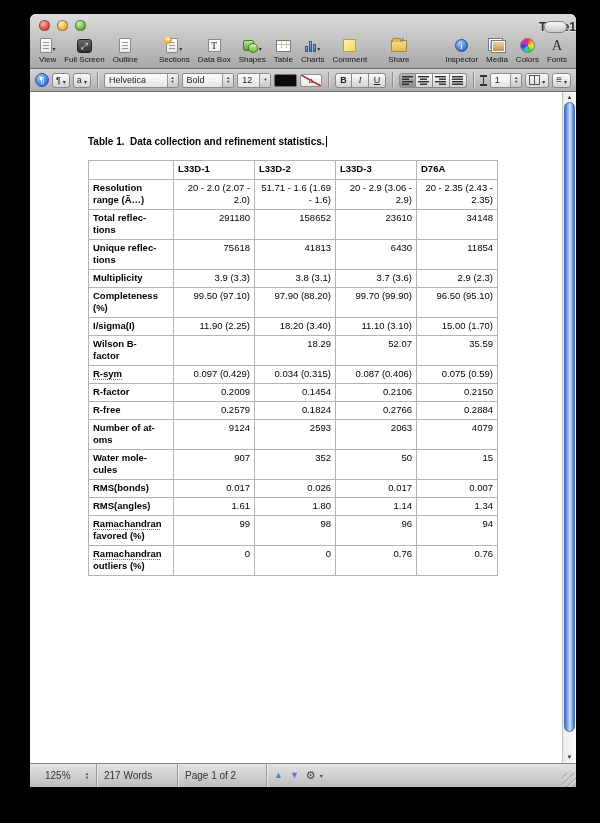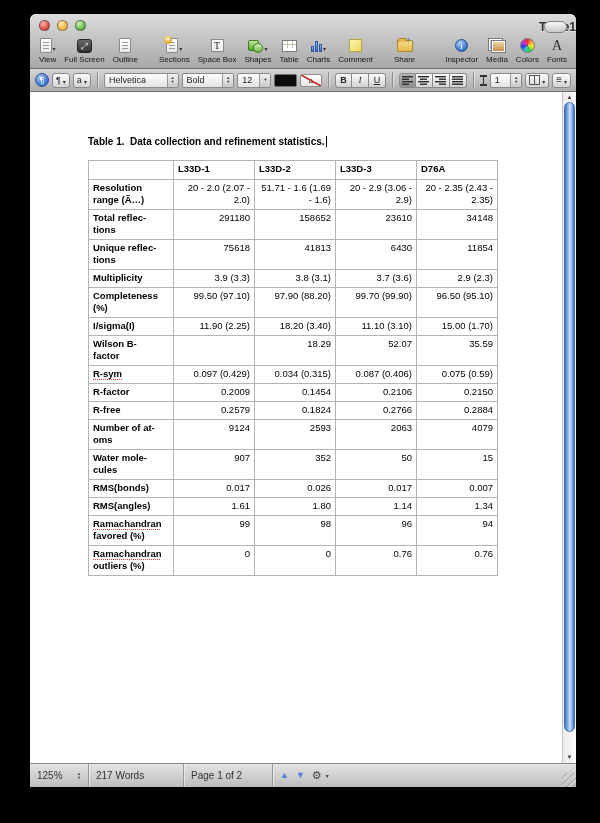--- a/index.html
+++ b/index.html
@@ -114,22 +114,22 @@
   .scroll-arrow.top{top:2px;}
   .scroll-arrow.bottom{bottom:3px;}
   .scroll-thumb{position:absolute;left:1px;top:10px;width:11px;height:630px;border-radius:6px;
     border:1px solid #3f6fb4;box-sizing:border-box;
     background:linear-gradient(to right,#4e82cf 8%,#a9c9f3 45%,#d7e6fb 55%,#4e82cf 95%);}
   
   .statusbar{position:relative;height:24px;background:linear-gradient(#e3e3e3,#bdbdbd);
     border-top:1px solid #8b8b8b;display:flex;align-items:center;font-size:10px;color:#333;box-sizing:border-box;}
   .sb-sect{display:flex;align-items:center;height:100%;padding:0 7px;gap:5px;box-sizing:border-box;}
   .sb-div{width:1px;height:100%;background:#999;box-shadow:1px 0 0 rgba(255,255,255,.5);}
-  .sb-zoom{width:58px;justify-content:space-between;}
-  .sb-words{width:94px;text-align:center;}
+  .sb-zoom{width:58px;justify-content:space-between;margin-left:8px;}
+  .sb-words{width:80px;text-align:center;}
   .sb-page{width:88px;}
   .sb-stepper{display:flex;flex-direction:column;font-size:4px;line-height:4px;color:#333;}
   .sb-nav{gap:7px;}
   .nav-tri{color:#4f81d6;font-size:9px;line-height:9px;}
   .gear{font-size:11px;color:#444;line-height:11px;}
   .gear-caret{font-size:6px;color:#444;margin-left:-3px;}
   .grip{position:absolute;right:0;bottom:0;width:14px;height:14px;
     background:repeating-linear-gradient(135deg,transparent 0 3px,#9b9b9b 3px 4px,#d6d6d6 4px 5px);}
 </style>
 </head>
@@ -185,21 +185,21 @@
               <span class="ic-badge">+</span>
             </span>
             <span class="caret">▾</span>
           </div>
         <span class="tb-label">Sections</span>
       </div>
       <div class="tb-item">
         <div class="tb-iconbox">
             <span class="ic-textbox">T</span>
           </div>
-        <span class="tb-label">Space Box</span>
+        <span class="tb-label">Data Box</span>
       </div>
       <div class="tb-item">
         <div class="tb-iconbox">
             <span class="ic-shapes">
               <span class="sq"></span>
               <span class="ci"></span>
             </span>
             <span class="caret">▾</span>
           </div>
         <span class="tb-label">Shapes</span>

